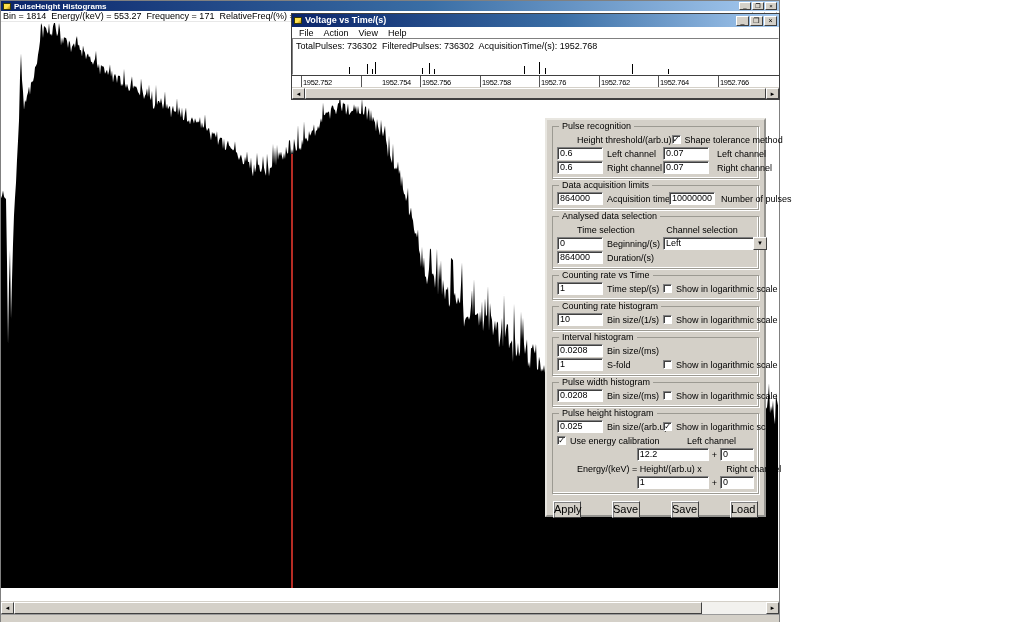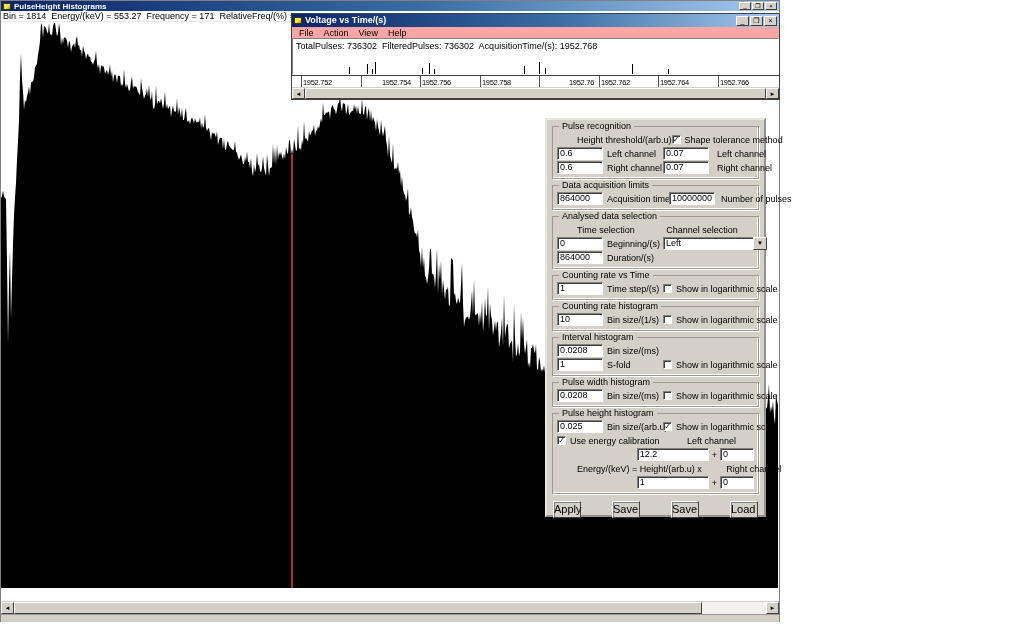--- a/index.html
+++ b/index.html
@@ -49,21 +49,21 @@
   #bottom-band { left:0; top:613px; width:778px; height:8px; background:#d4d0c8;
                  border-top:1px solid #9a9a9a; }
 
   
   #voltage-window { left:291px; top:13px; width:489px; height:87px;
                     background:#d4d0c8; border:1px solid #404040;
                     box-shadow:-1px -1px 0 #fff inset; }
   #voltage-window .titlebar { height:13px; }
   #voltage-window .titlebar .title-text { font-size:9px; line-height:11px; }
   #voltage-window .win-btn { width:13px; height:10px; font-size:7px; line-height:8px; }
-  .menubar { height:11px; background:#fca5a5; display:flex; align-items:center; padding:0 2px; }
+  .menubar { height:11px; background:#ffffff; display:flex; align-items:center; padding:0 2px; }
   .menu-item { font-size:9px; padding:0 5px; color:#000; }
   #voltage-client { position:relative; height:37px; background:#fff; border:1px solid;
                     border-color:#808080 #fff #fff #808080; overflow:hidden; }
   #voltage-status { font-size:9px; white-space:pre; padding:2px 3px; color:#000; }
   .pulse-tick { position:absolute; width:1px; background:#000; bottom:0; }
   #voltage-axis { position:relative; height:12px; background:#fff; border-top:1px solid #404040; overflow:hidden; }
   #voltage-axis .tick-line { height:12px; }
   #voltage-axis .tick-label { top:2px; font-size:7.5px; }
   #voltage-scroll { height:12px; }
 
@@ -216,21 +216,21 @@
   <div id="voltage-axis" class="axis-strip">
       <div class="tick-line" style="left: 9px;"></div>
       <span class="tick-label" style="left: 11px;">1952.752</span>
       <div class="tick-line" style="left: 69px;"></div>
       <span class="tick-label" style="left: 54px; padding-left: 36px;">1952.754</span>
       <div class="tick-line" style="left: 128px;"></div>
       <span class="tick-label" style="left: 130px;">1952.756</span>
       <div class="tick-line" style="left: 188px;"></div>
       <span class="tick-label" style="left: 190px;">1952.758</span>
       <div class="tick-line" style="left: 247px;"></div>
-      <span class="tick-label" style="left: 249px; padding-left: 28px;">1952.76</span>
+      <span class="tick-label" style="left: 249px;">1952.76</span>
       <div class="tick-line" style="left: 307px;"></div>
       <span class="tick-label" style="left: 309px;">1952.762</span>
       <div class="tick-line" style="left: 366px;"></div>
       <span class="tick-label" style="left: 368px;">1952.764</span>
       <div class="tick-line" style="left: 426px;"></div>
       <span class="tick-label" style="left: 428px;">1952.766</span>
     </div>
   <div id="voltage-scroll" class="hscroll">
     <span class="sb-btn">◄</span>
     <span class="sb-thumb gap"></span>

